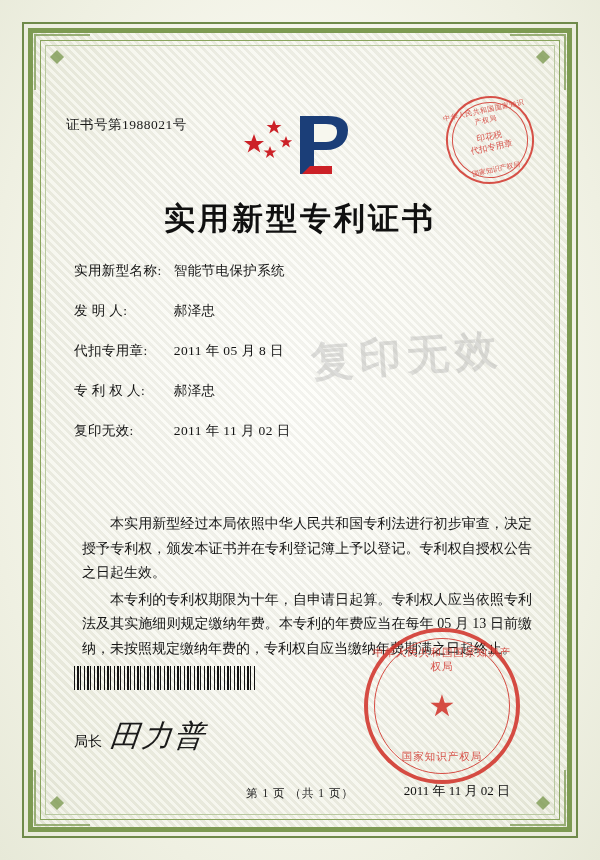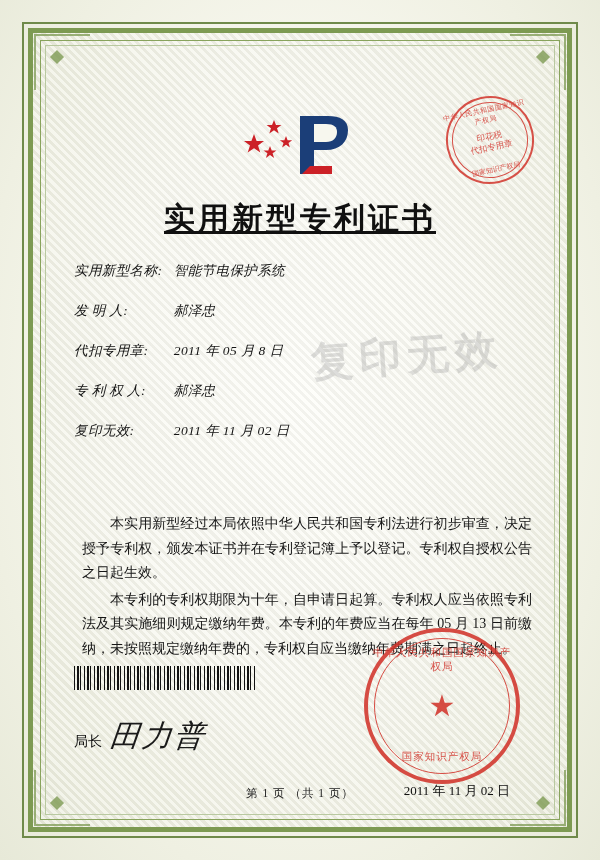--- a/index.html
+++ b/index.html
@@ -148,36 +148,34 @@
   .title {
     position: absolute;
     top: 142px;
     width: 100%;
     text-align: center;
     font-size: 31px;
     font-weight: bold;
     letter-spacing: 3px;
     color: #101010;
     font-family: "Liberation Serif", "DejaVu Serif", serif;
-    text-decoration: underline;
   }
 
   .fields {
     position: absolute;
     top: 206px;
     left: 18px;
     right: 10px;
   }
   .field {
     font-size: 13.5px;
     color: #141414;
     margin-bottom: 22px;
     letter-spacing: 0.4px;
     white-space: nowrap;
-    font-style: italic;
   }
   .field .label {
     display: inline-block;
     min-width: 96px;
   }
   .field .value {
     display: inline-block;
   }
 
   .body-text {
@@ -316,20 +314,21 @@
   <div class="corner tr"></div>
   <div class="corner bl"></div>
   <div class="corner br"></div>
   <div class="corner-dot tl"></div>
   <div class="corner-dot tr"></div>
   <div class="corner-dot bl"></div>
   <div class="corner-dot br"></div>
 
   <div class="content">
 
+    <div class="cert-no">证书号第1988021号</div>
 
     <div class="logo">
       <svg viewBox="0 0 120 88" width="120" height="88" xmlns="http://www.w3.org/2000/svg">
         <g fill="#cc2127">
           <polygon points="14,34 16.6,41 24,41 18,45.4 20.3,52.5 14,48.2 7.7,52.5 10,45.4 4,41 11.4,41"></polygon>
           <polygon points="34,20 36,25 41.4,25 37,28.3 38.7,33.5 34,30.3 29.3,33.5 31,28.3 26.6,25 32,25"></polygon>
           <polygon points="30,46 31.7,50.5 36.5,50.5 32.6,53.3 34.1,58 30,55.1 25.9,58 27.4,53.3 23.5,50.5 28.3,50.5"></polygon>
           <polygon points="46,36 47.6,40.3 52.2,40.3 48.5,43 49.9,47.4 46,44.7 42.1,47.4 43.5,43 39.8,40.3 44.4,40.3"></polygon>
         </g>
         <path d="M60 16 L60 74 L74 74 L74 50 L86 50 C100 50 108 42 108 30 C108 20 100 16 88 16 Z" fill="#1b3e78"></path>

